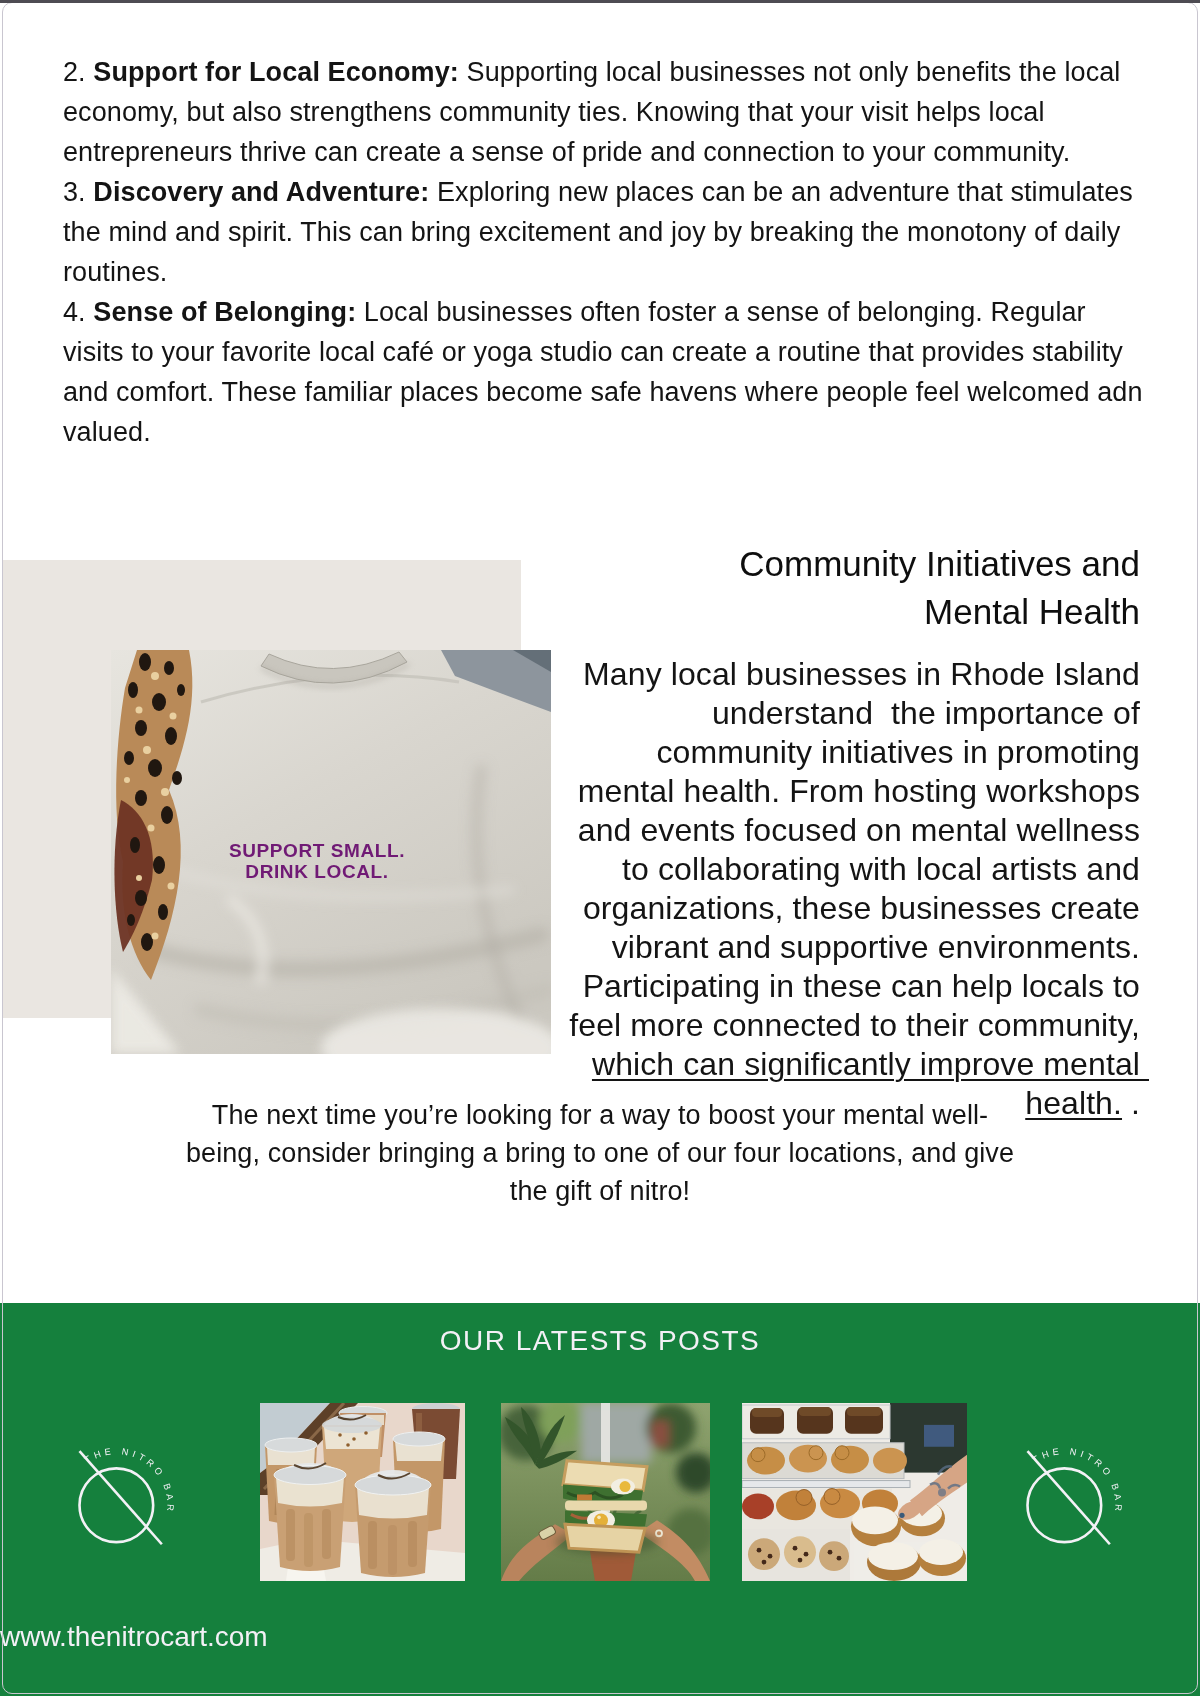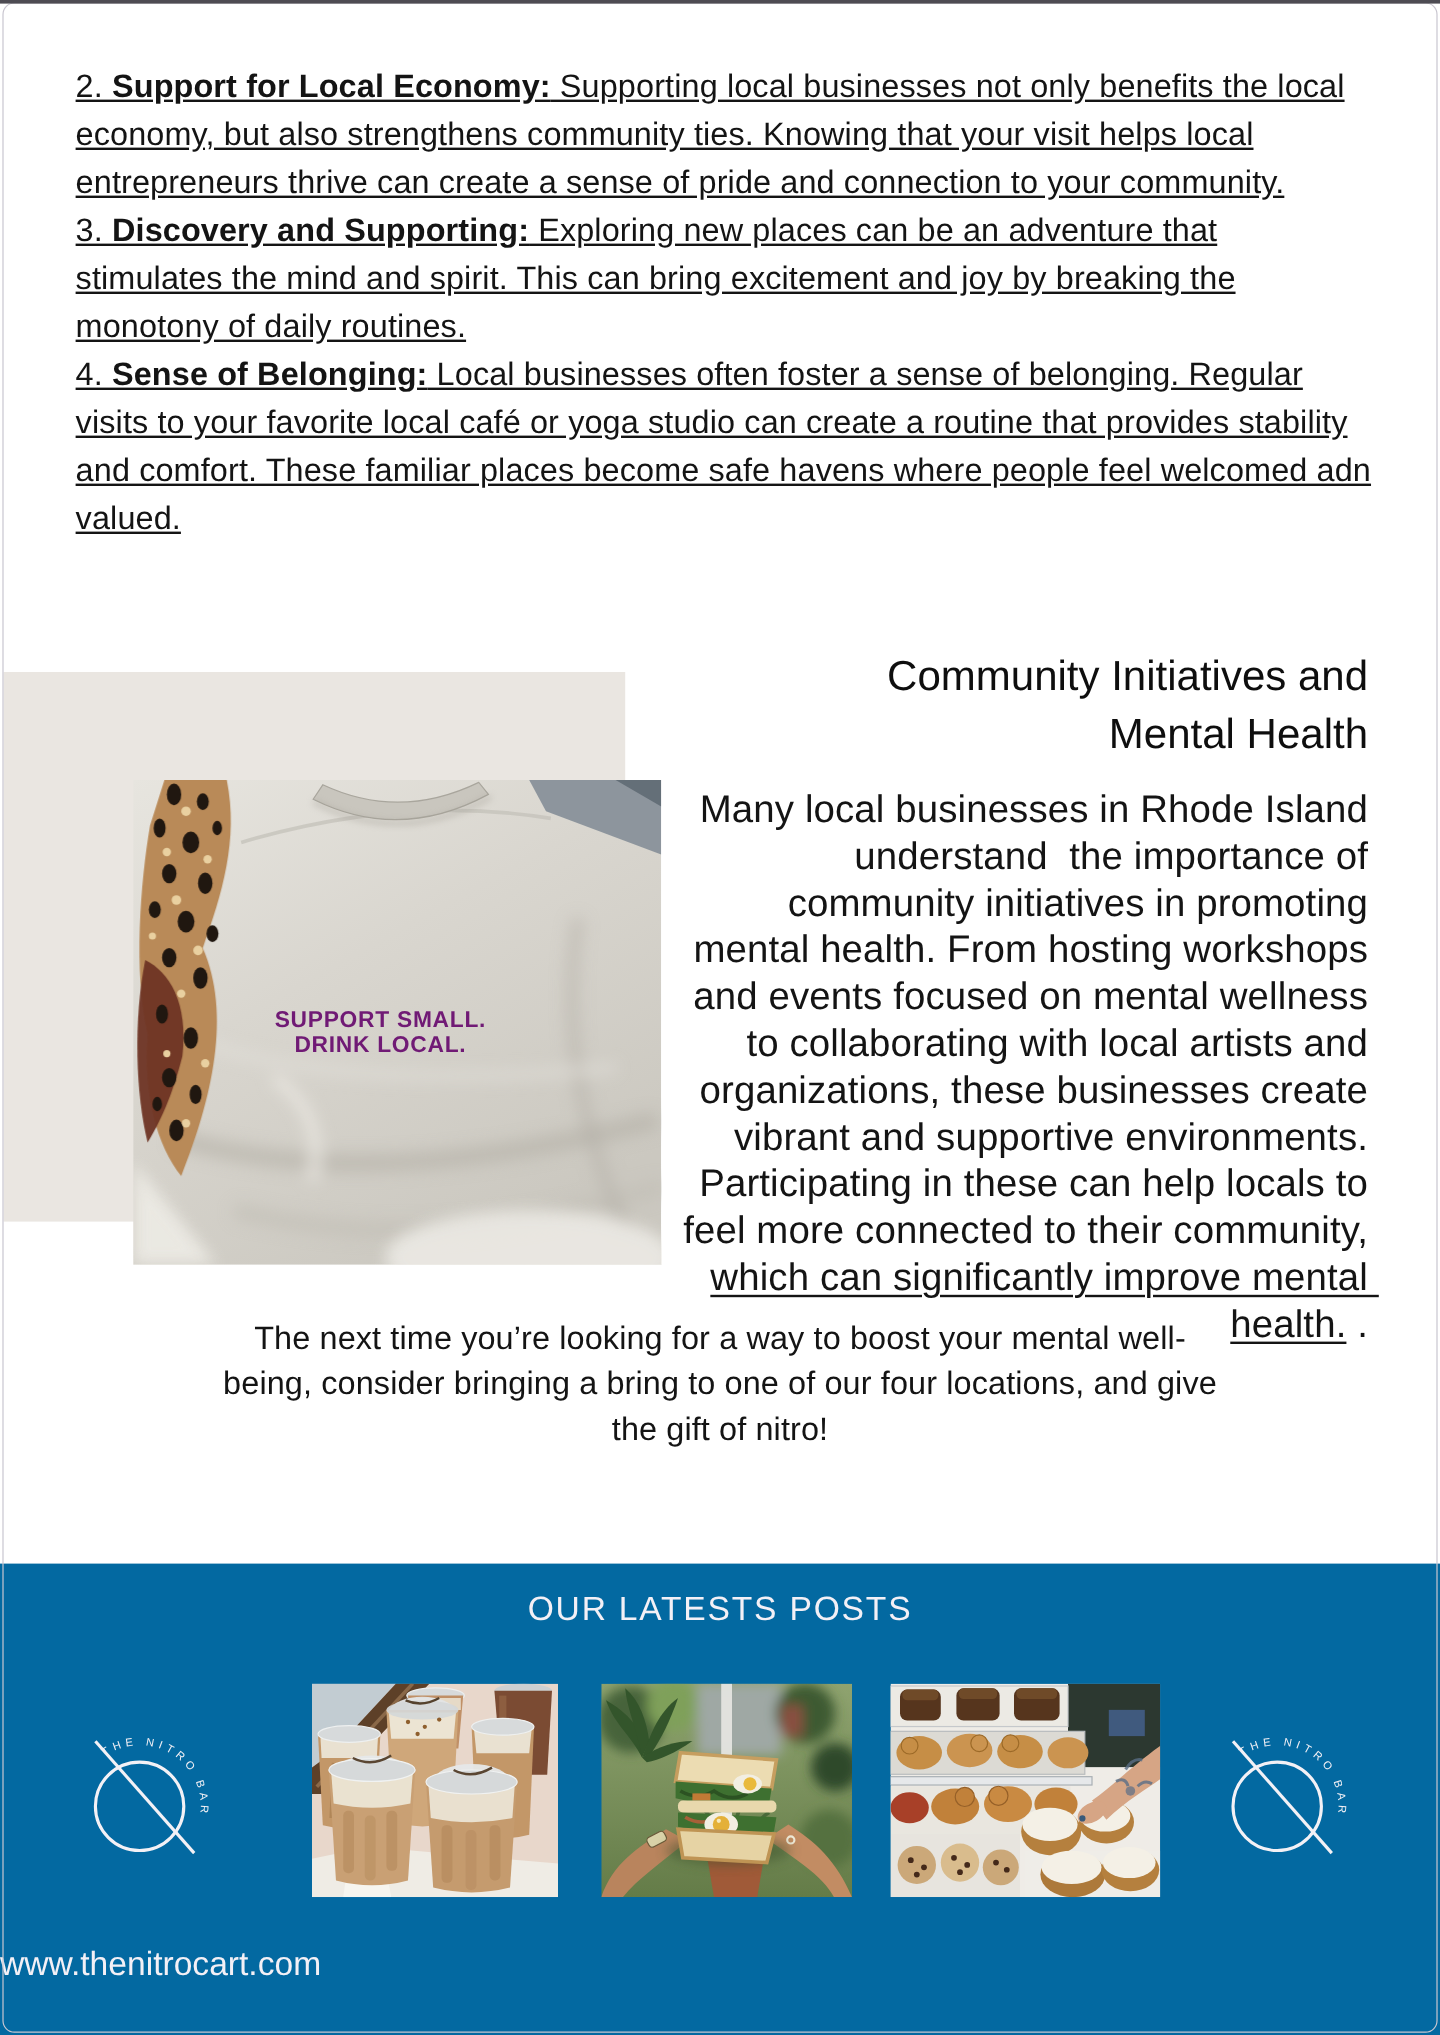--- a/index.html
+++ b/index.html
@@ -3,39 +3,39 @@
 <meta charset="utf-8">
 <style>
   html,body{margin:0;padding:0;}
   body{
     width:1200px;height:1696px;position:relative;background:#ffffff;
     font-family:"Liberation Sans", sans-serif;color:#141414;overflow:hidden;
   }
   p,h1,h2,h3,figure{margin:0;}
   
   .benefits{position:absolute;left:63px;top:52px;width:1080px;
-    font-size:27px;line-height:40px;letter-spacing:.1px;z-index:2;text-decoration:underline;}
+    font-size:27px;line-height:40px;letter-spacing:.1px;z-index:2;}
   .benefits .label{font-weight:700;}
   
   .beige{position:absolute;left:3px;top:560px;width:518px;height:458px;background:#eae6e1;z-index:0;}
   .photo-sweatshirt{position:absolute;left:111px;top:650px;width:440px;height:404px;z-index:1;}
   .photo-sweatshirt svg{display:block;width:100%;height:100%;}
   .embroidery{position:absolute;left:116px;top:190px;width:180px;text-align:center;
     font-weight:700;font-size:19px;line-height:21px;letter-spacing:.6px;color:#701a75;}
   
   .community-heading{position:absolute;right:60px;top:540px;width:620px;text-align:right;
     font-size:35px;line-height:48px;font-weight:400;color:#0e0e0e;z-index:2;}
   .community-body{position:absolute;right:60px;top:655px;width:575px;text-align:right;
     font-size:32px;line-height:39px;letter-spacing:.1px;white-space:pre-wrap;z-index:2;}
   .community-body a{color:inherit;text-decoration:underline;text-underline-offset:4px;text-decoration-thickness:2px;cursor:pointer;}
   
   .closing{position:absolute;left:0;top:1096px;width:1200px;text-align:center;
     font-size:27px;line-height:38px;letter-spacing:.1px;z-index:2;}
   
-  .footer{position:absolute;left:0;top:1303px;width:1200px;height:393px;background:#0369a1;color:#f3f0f6;z-index:3;}
+  .footer{position:absolute;left:0;top:1303px;width:1200px;height:393px;background:#15803d;color:#f3f0f6;z-index:3;}
   .footer-heading{position:absolute;top:22px;left:0;width:100%;text-align:center;
     font-size:28px;font-weight:500;letter-spacing:1.5px;}
   .post-photo{position:absolute;top:100px;height:178px;overflow:hidden;}
   .post-photo svg{display:block;width:100%;height:100%;}
   .photo-1{left:260px;width:205px;}
   .photo-2{left:501px;width:209px;}
   .photo-3{left:742px;width:225px;}
   .logo{position:absolute;top:134px;width:130px;height:130px;}
   .logo-left{left:60px;}
   .logo-right{left:1008px;}
@@ -45,21 +45,21 @@
   .topline{position:absolute;top:0;left:0;width:100%;height:3px;background:#4e4c53;z-index:11;}
 </style>
 </head>
 <body>
 
 <div class="topline"></div>
 <div class="frame"></div>
 
 <section class="benefits">
   <p><span>2. </span><span class="label">Support for Local Economy:</span><span> Supporting local businesses not only benefits the local economy, but also strengthens community ties. Knowing that your visit helps local entrepreneurs thrive can create a sense of pride and connection to your community.</span></p>
-  <p><span>3. </span><span class="label">Discovery and Supporting:</span><span> Exploring new places can be an adventure that stimulates the mind and spirit. This can bring excitement and joy by breaking the monotony of daily routines.</span></p>
+  <p><span>3. </span><span class="label">Discovery and Adventure:</span><span> Exploring new places can be an adventure that stimulates the mind and spirit. This can bring excitement and joy by breaking the monotony of daily routines.</span></p>
   <p><span>4. </span><span class="label">Sense of Belonging:</span><span> Local businesses often foster a sense of belonging. Regular visits to your favorite local café or yoga studio can create a routine that provides stability and comfort. These familiar places become safe havens where people feel welcomed adn valued.</span></p>
 </section>
 
 <div class="beige"></div>
 
 <figure class="photo-sweatshirt">
   <svg viewBox="0 0 440 404" preserveAspectRatio="none">
     <defs>
       <linearGradient id="gSweat" x1="0" y1="0" x2="0.6" y2="1">
         <stop offset="0" stop-color="#e7e5df"></stop>

